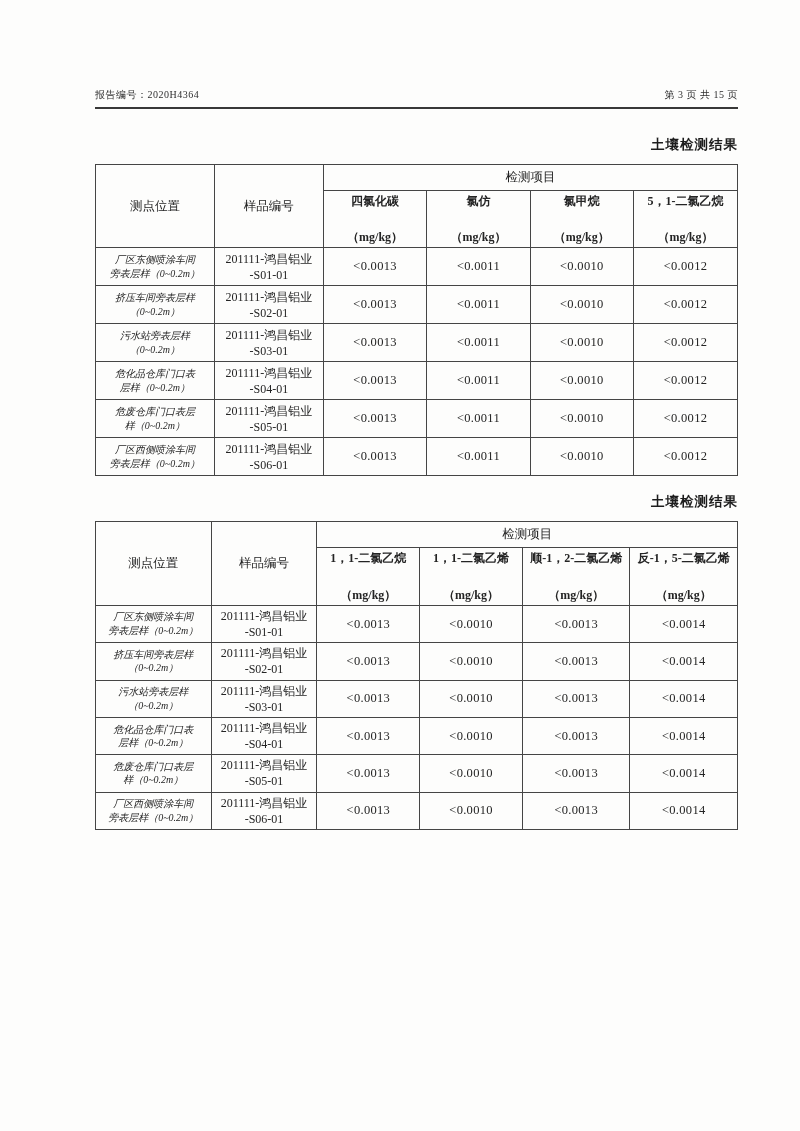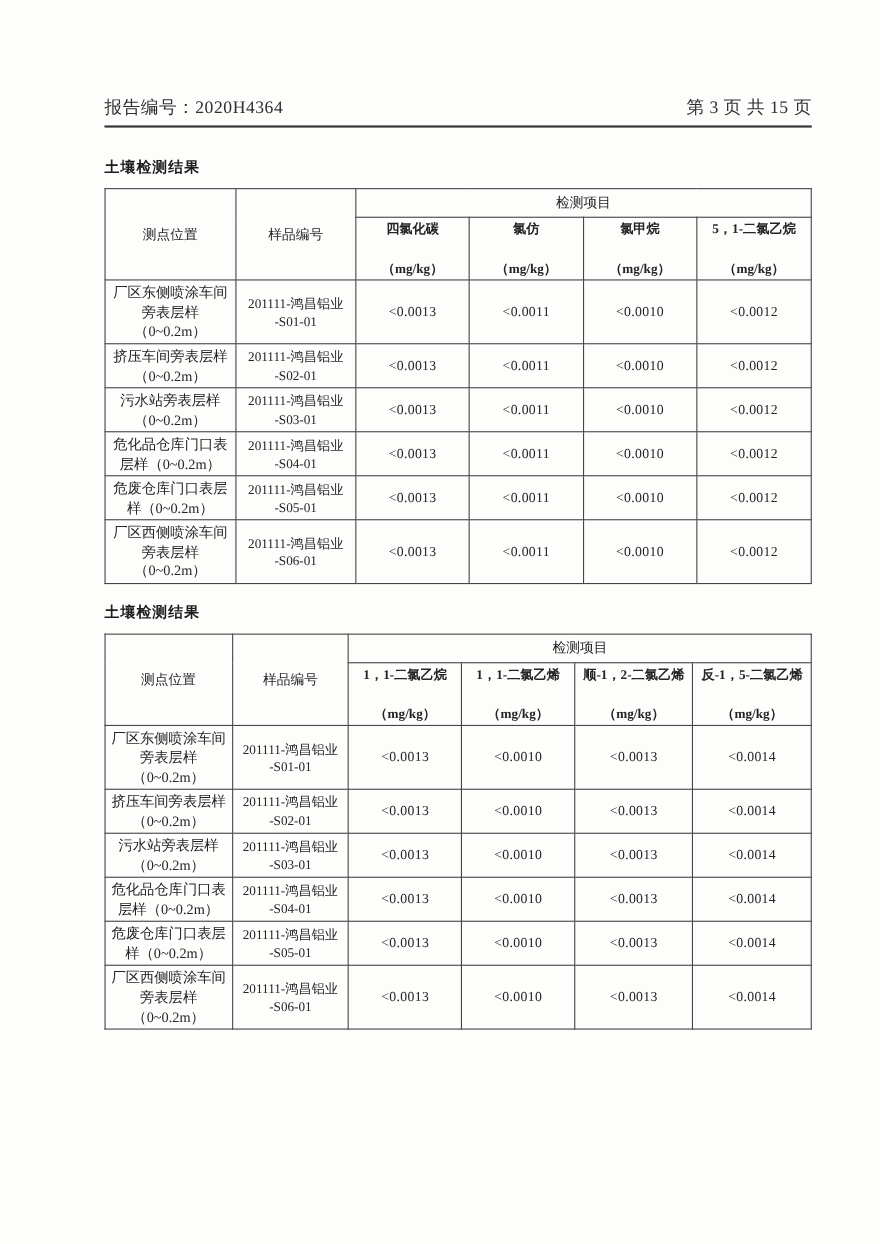--- a/index.html
+++ b/index.html
@@ -11,30 +11,30 @@
     margin: 0 auto;
     background: #fdfdfc;
     font-family: "Liberation Serif", "DejaVu Serif", serif;
     color: #222222;
     padding: 88px 62px 0 95px;
   }
   .doc-header {
     display: flex;
     justify-content: space-between;
     align-items: flex-start;
-    font-size: 16px;
+    font-size: 10px;
     color: #2e2e2e;
     letter-spacing: 0.5px;
   }
   .header-rule {
     margin-top: 5px;
     border-bottom: 2px solid #383838;
   }
   .table-title {
-    text-align: left;
+    text-align: right;
     font-weight: bold;
     font-size: 13.5px;
     letter-spacing: 1px;
     color: #1d1d1d;
   }
   .title-1 { margin-top: 27px; margin-bottom: 10px; }
   .title-2 { margin-top: 17px; margin-bottom: 10px; }
   table.results {
     width: 100%;
     border-collapse: collapse;
@@ -47,23 +47,24 @@
     font-weight: normal;
     color: #242424;
     padding: 2px 2px;
     line-height: 1.35;
   }
   tr.group-row th { height: 26px; font-weight: normal; font-size: 12.5px; }
   tr.param-row th { height: 42px; font-weight: bold; font-size: 12px; }
   th.span-col { font-weight: bold; font-size: 12.5px; }
   .param-unit { font-weight: bold; font-size: 12px; margin-top: 20px; }
   td.loc-cell {
-    font-size: 13px;
+    font-size: 10px;
     white-space: pre-line;
     height: 38px;
+    font-style: italic;
   }
   td.sample-cell {
     font-size: 12px;
     white-space: pre-line;
   }
   td.val-cell {
     font-size: 12.5px;
     letter-spacing: 0.3px;
   }
   table.t2 td.loc-cell { height: 36px; }

